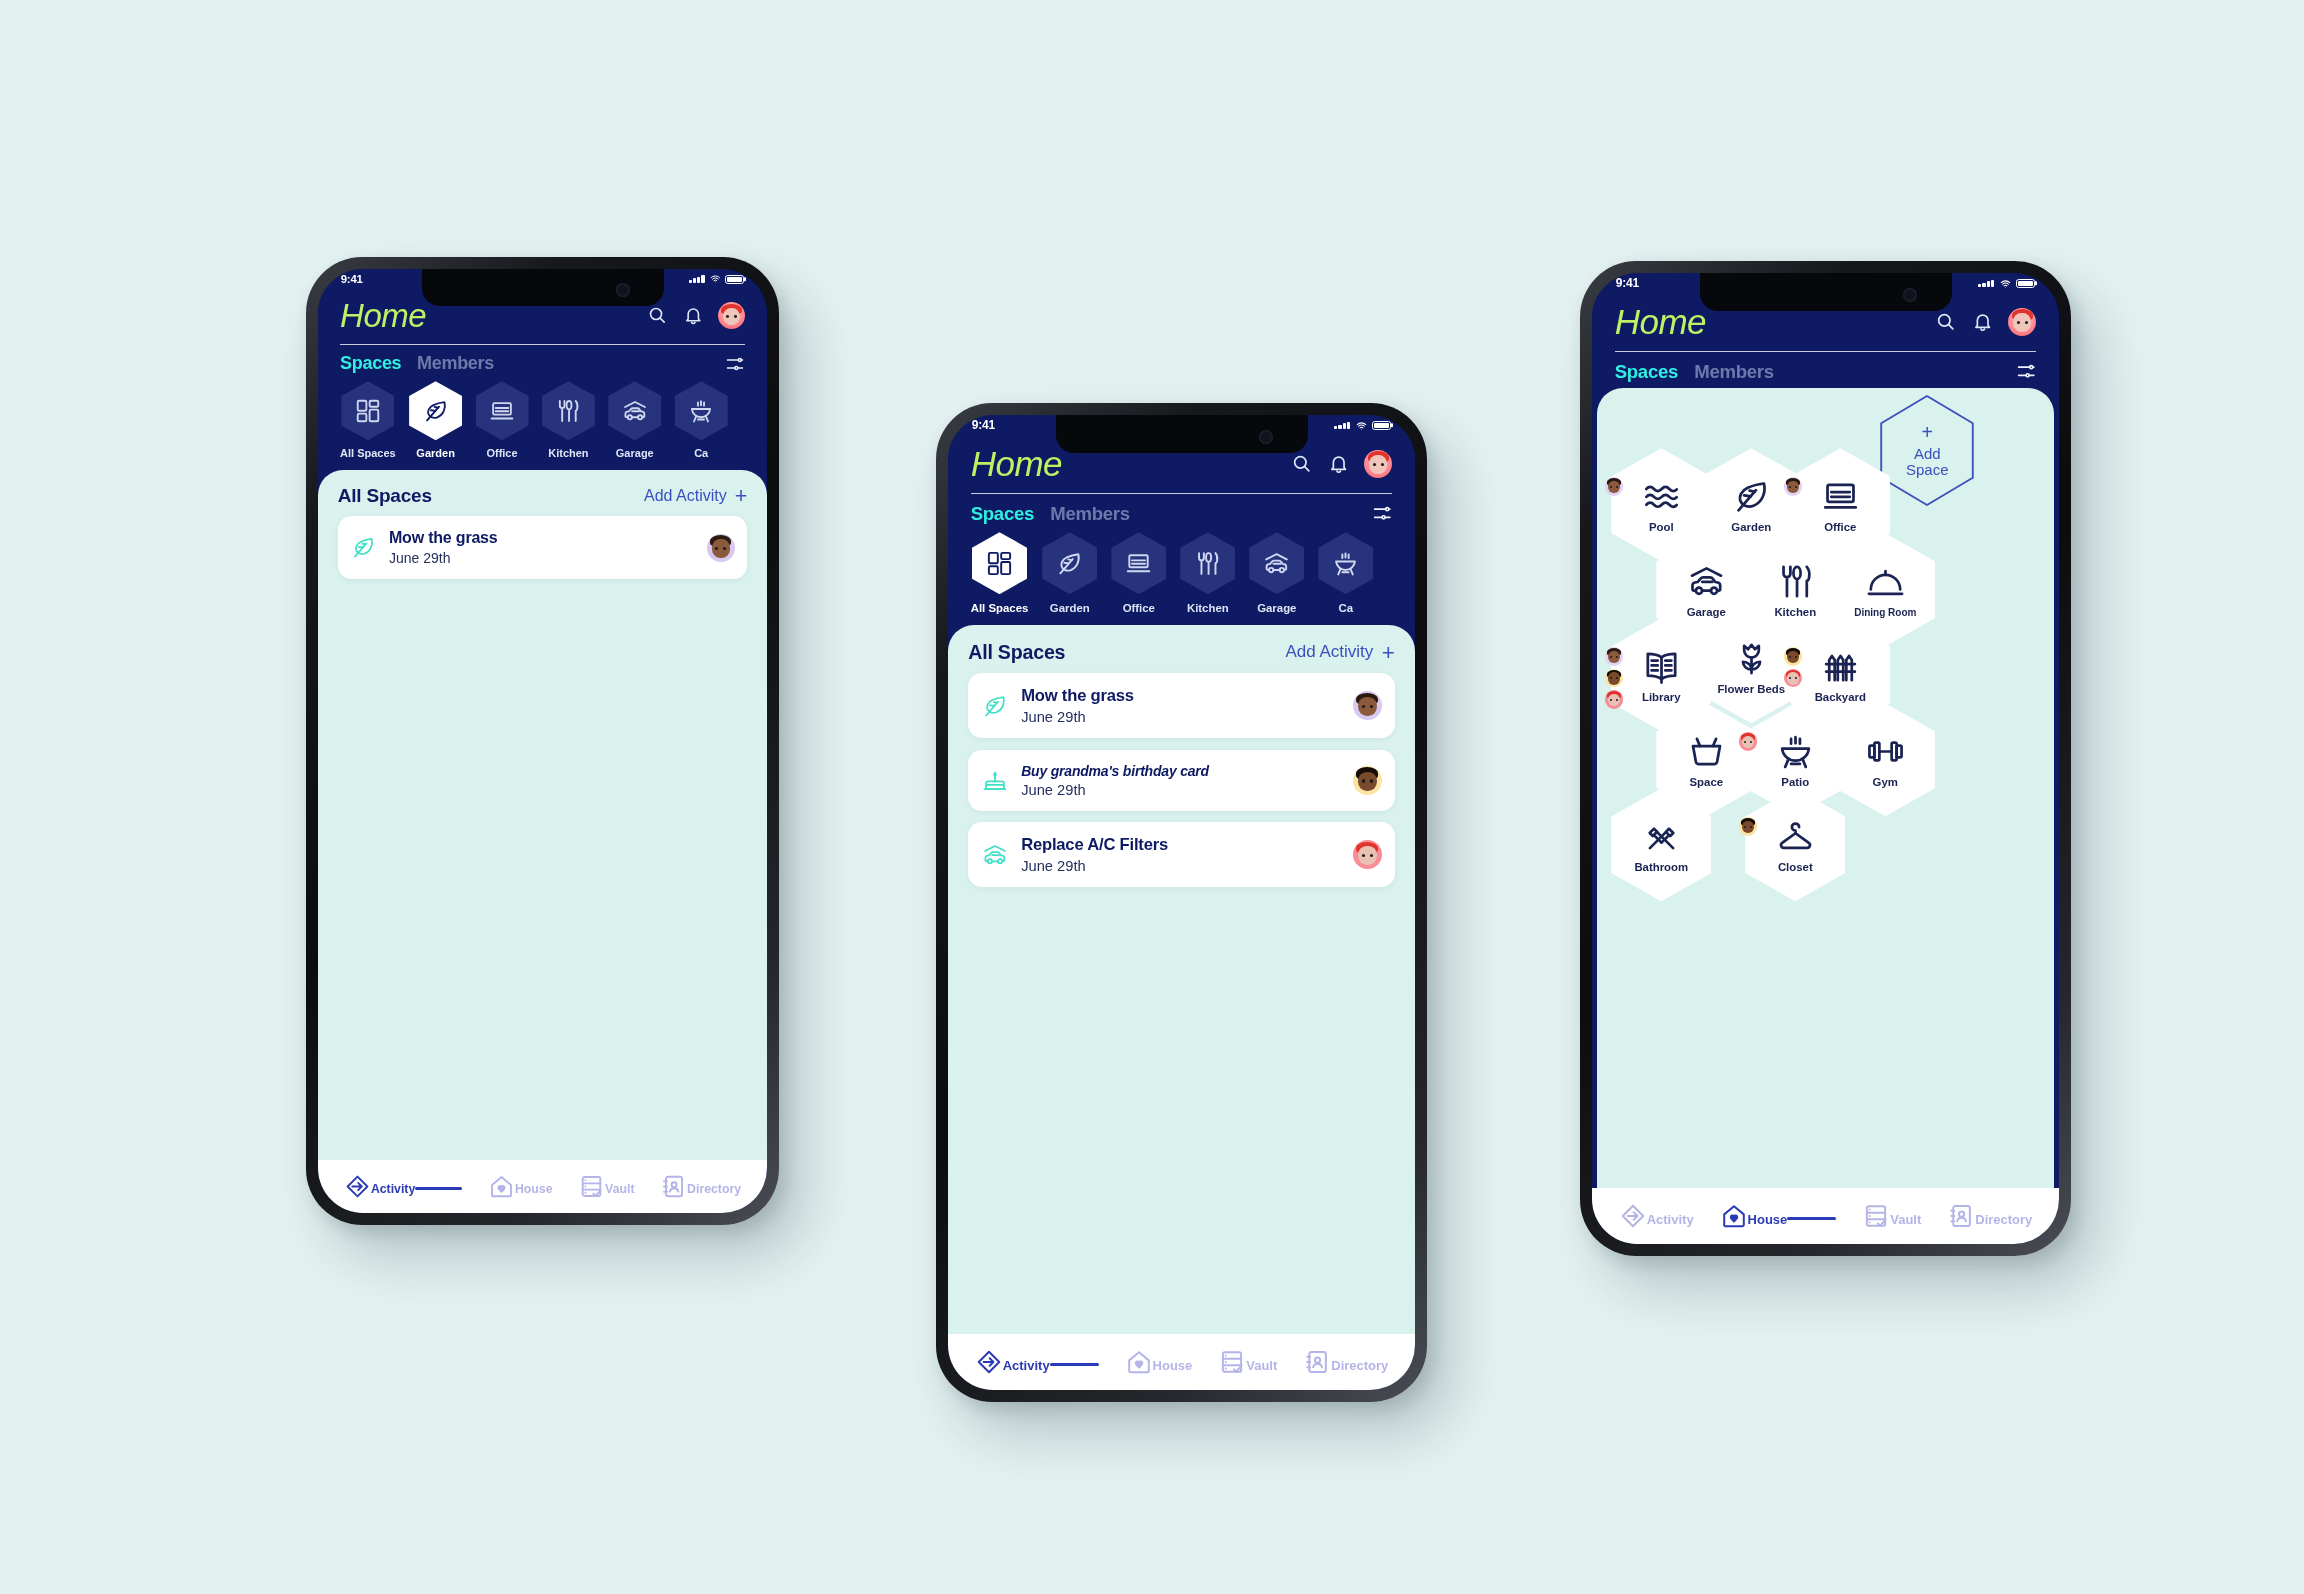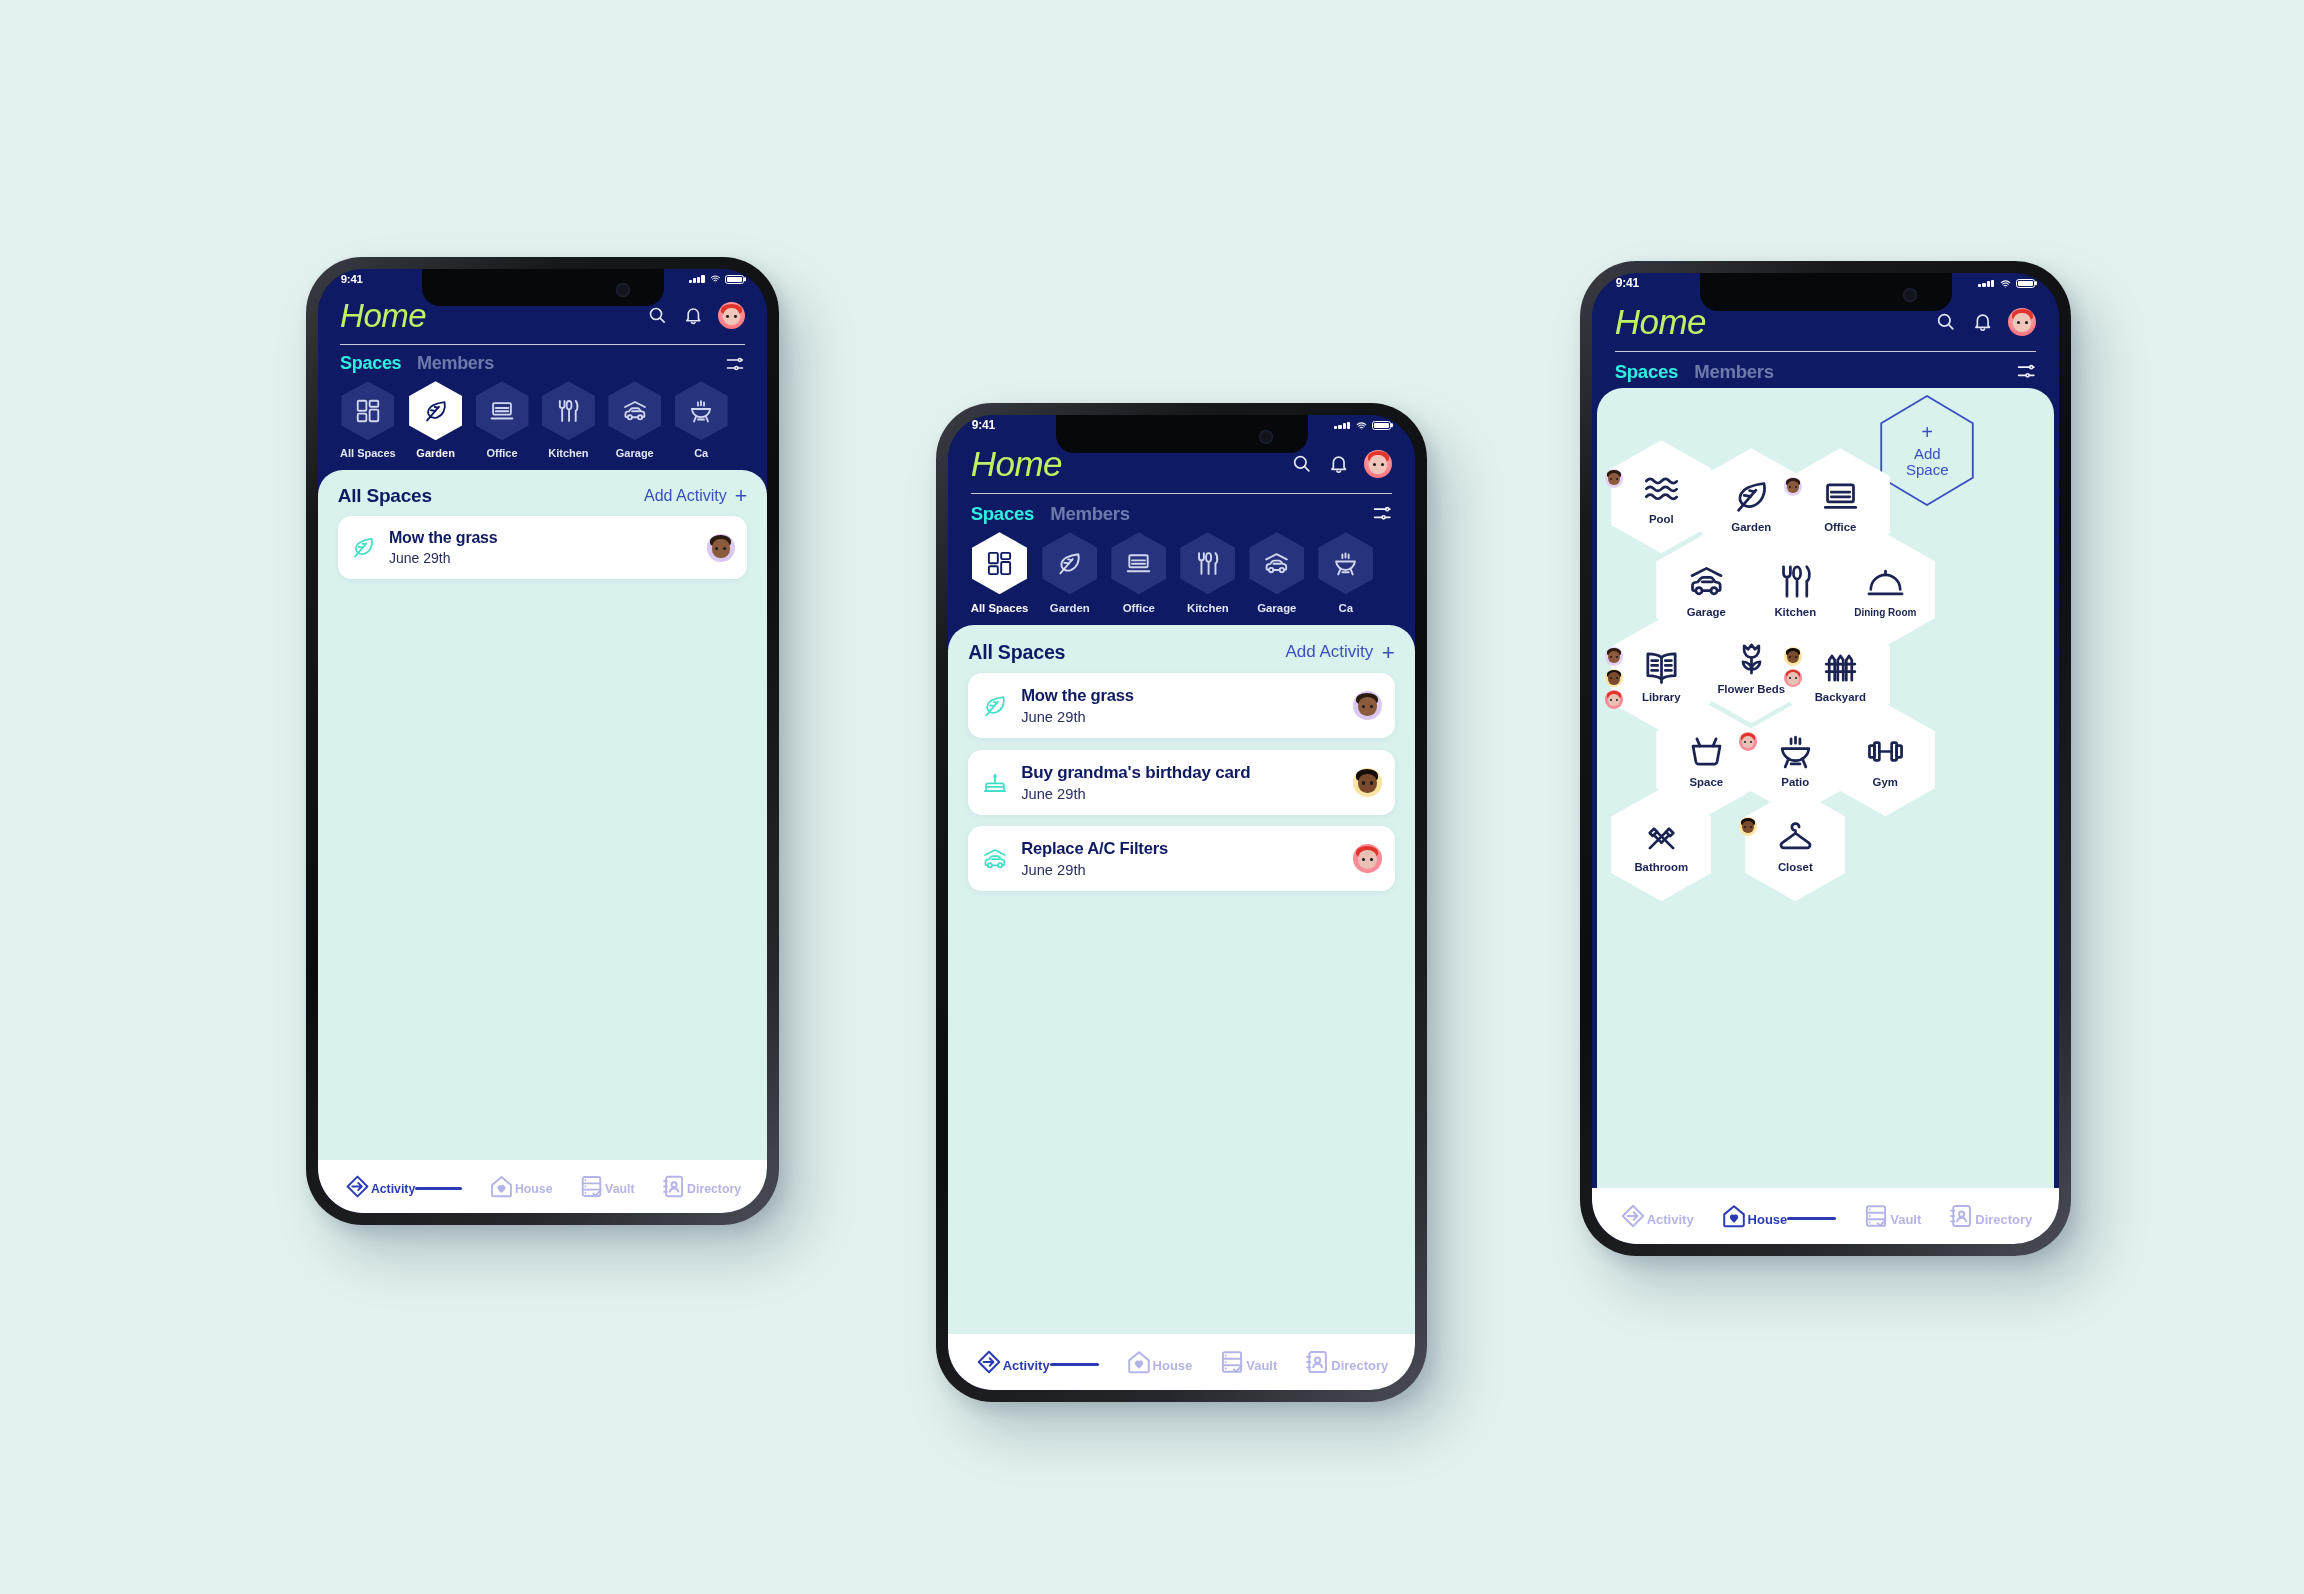--- a/index.html
+++ b/index.html
@@ -551,21 +551,21 @@
               <div class="acard-icon" style="width:28px;height:28px;margin-right:12px;">
                 <svg viewBox="0 0 24 24" width="100%" height="100%" fill="none" stroke="currentColor" stroke-width="1.5" stroke-linecap="round" stroke-linejoin="round">
                   <path d="M4.4 19.9h15.2v-5.1a1.6 1.6 0 0 0-1.6-1.6H6a1.6 1.6 0 0 0-1.6 1.6v5.1z"></path>
                   <path d="M3.2 19.9h17.6"></path>
                   <path d="M12 13.2V9.1"></path>
                   <path d="M12 8.6c.9-.6 1-1.6.3-2.3L12 5.7l-.3.6c-.7.7-.6 1.7.3 2.3z"></path>
                   <path d="M4.4 16.2h15.2"></path>
                 </svg>
               </div>
               <div class="acard-text">
-                <div class="acard-title" style="font-size:17px;">Buy grandma's birthday card</div>
+                <div class="acard-title" style="font-size:14px;font-style:italic;">Buy grandma's birthday card</div>
                 <div class="acard-date" style="font-size:14.7px;margin-top:3.3px;">June 29th</div>
               </div>
               <div class="acard-av" style="width:29px;height:29px;background:#fbe3a1;">
                 <div class="face" style="background:transparent">
                   <div class="hair" style="background:#140d08"></div>
                   <div class="skin" style="background:#7a4a2c"></div>
                   <div class="eye l"></div>
                   <div class="eye r"></div>
                 </div>
               </div>
@@ -710,21 +710,21 @@
             <div class="hexcell" style="left:280px;top:5.6px;width:100px;height:113px;">
               <div class="hex-add-outline"><svg viewBox="0 0 100 116" width="100%" height="100%" fill="none" stroke="#3b4fbf" stroke-width="1.9" stroke-linejoin="round">
                   <polygon points="50,2 97,30 97,86 50,114 3,86 3,30"></polygon>
                 </svg></div>
               <div style="position:absolute;inset:0;display:flex;flex-direction:column;align-items:center;justify-content:center;">
                 <div style="color:#3b4fbf;font-size:19.6px;line-height:1;margin-bottom:2.8px;">+</div>
                 <div class="hex-add-label" style="font-size:15px;">Add</div>
                 <div class="hex-add-label" style="font-size:15px;">Space</div>
               </div>
             </div>
-            <div class="hexcell" style="left:14px;top:52px;width:100px;height:113px;">
+            <div class="hexcell" style="left:14px;top:60px;width:100px;height:113px;">
               <div class="hexshape">
                 <div class="hex-ico" style="width:41px;height:41px;margin-bottom:3.7px;">
                   <svg viewBox="0 0 24 24" width="100%" height="100%" fill="none" stroke="currentColor" stroke-width="1.6" stroke-linecap="round" stroke-linejoin="round">
                     <path d="M3.1 7.6c1.5-1.6 3-1.6 4.5 0s3 1.6 4.5 0 3-1.6 4.5 0 3 1.6 4.3.2"></path>
                     <path d="M3.1 12.2c1.5-1.6 3-1.6 4.5 0s3 1.6 4.5 0 3-1.6 4.5 0 3 1.6 4.3.2"></path>
                     <path d="M3.1 16.8c1.5-1.6 3-1.6 4.5 0s3 1.6 4.5 0 3-1.6 4.5 0 3 1.6 4.3.2"></path>
                   </svg>
                 </div>
                 <div class="hex-label" style="font-size:11.4px;">Pool</div>
               </div>

